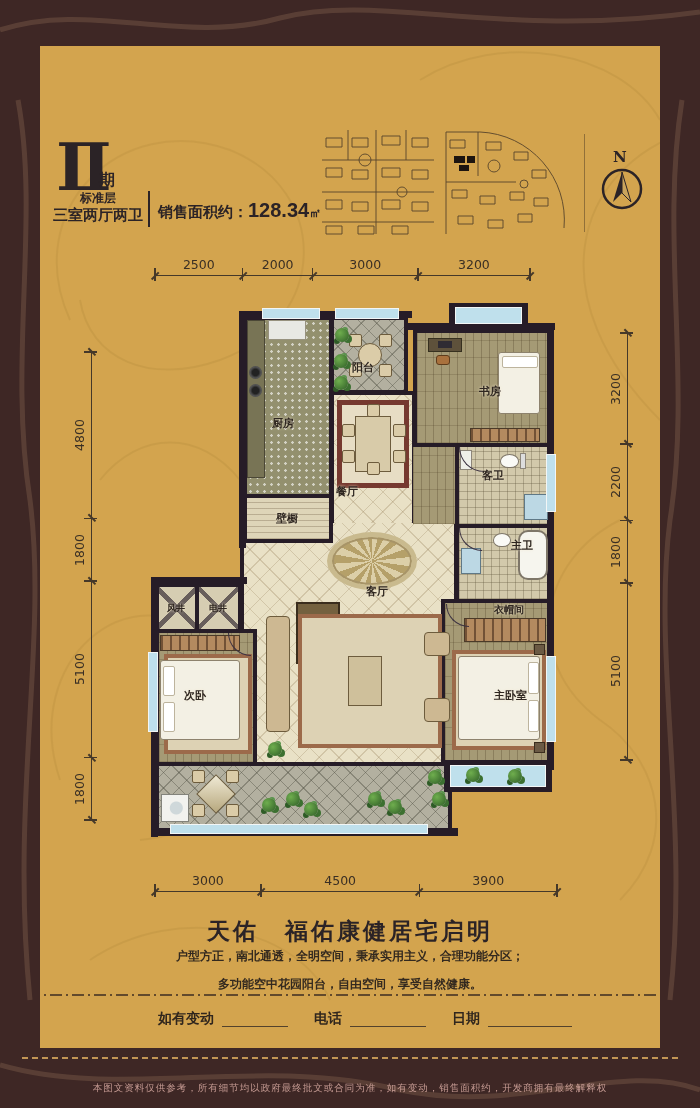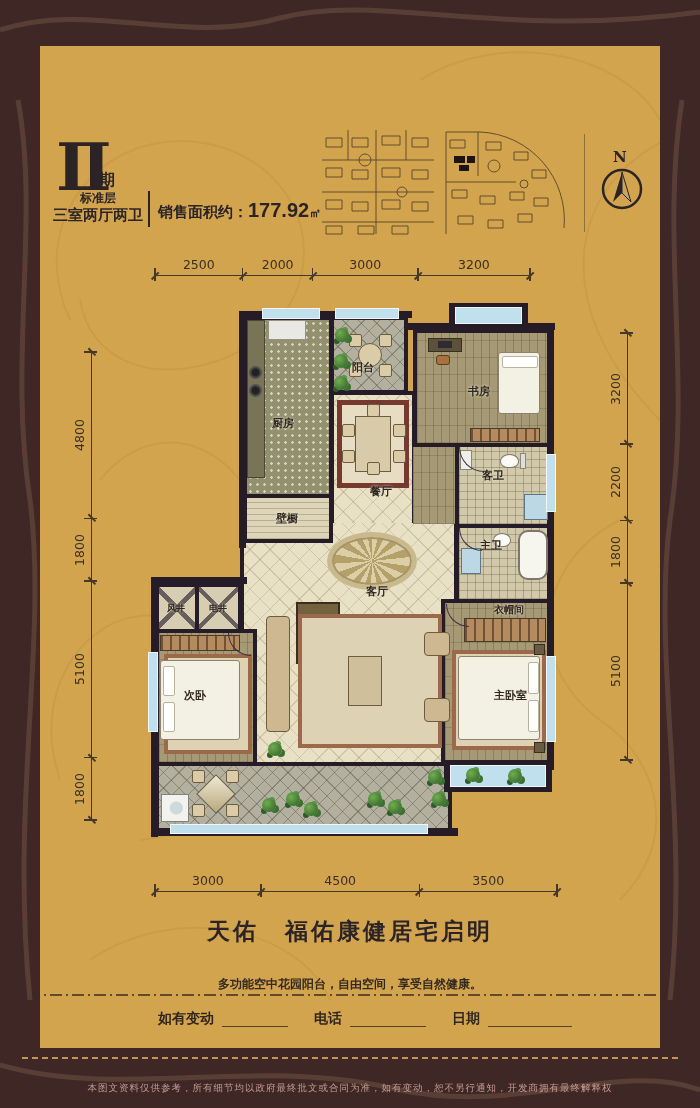--- a/index.html
+++ b/index.html
@@ -127,21 +127,21 @@
   </svg>
 
   <div class="hdrtxt numeral" style="left:56px;top:134px;">Ⅱ</div>
   <div class="hdrtxt numsuf" style="left:99px;top:170px;">期</div>
   <div class="hdrtxt subcol" style="left:52px;top:192px;">
     <div class="l1">标准层</div>
     <div class="l2">三室两厅两卫</div>
   </div>
   <div class="vdivider" style="left:148px;top:191px;height:36px;"></div>
   <div class="hdrtxt arealine" style="left:158px;top:199px;">
-    <span>销售面积约：</span><span class="areaval">177.92</span><span class="areaunit">㎡</span>
+    <span>销售面积约：</span><span class="areaval">128.34</span><span class="areaunit">㎡</span>
   </div>
 
   <svg class="bgart" style="left:318px;top:126px;z-index:9;" width="250" height="114" viewBox="0 0 250 114">
     <g fill="none" stroke="#4a3a28" stroke-width="0.9" opacity="0.9">
       <path d="M58 4 v104 M4 34 h112 M4 66 h112 M4 96 h112 M30 4 v30 M88 4 v30"></path>
       <path d="M8 12 h16 v9 h-16 z M34 12 h16 v9 h-16 z M64 10 h18 v9 h-18 z M94 12 h16 v9 h-16 z"></path>
       <path d="M8 42 h16 v9 h-16 z M34 44 h16 v9 h-16 z M64 42 h18 v9 h-18 z M94 44 h16 v9 h-16 z"></path>
       <path d="M8 74 h16 v9 h-16 z M34 76 h16 v9 h-16 z M64 74 h18 v9 h-18 z M94 76 h16 v9 h-16 z"></path>
       <path d="M8 100 h16 v8 h-16 z M40 100 h16 v8 h-16 z M74 100 h16 v8 h-16 z"></path>
       <circle cx="47" cy="34" r="6"></circle>
@@ -184,21 +184,21 @@
     <div class="end"></div>
   </div>
   <div class="hdim" style="left:155px;top:866px;width:402px;height:26px;">
     <div class="seg" style="flex-grow: 3000;">
         <span class="dimnum">3000</span>
       </div>
     <div class="seg" style="flex-grow: 4500;">
         <span class="dimnum">4500</span>
       </div>
     <div class="seg" style="flex-grow: 3900;">
-        <span class="dimnum">3500</span>
+        <span class="dimnum">3900</span>
       </div>
     <div class="end"></div>
   </div>
   <div class="vdim" style="left:66px;top:352px;width:26px;height:468px;">
     <div class="seg" style="flex-grow: 4800;">
         <span class="dimnum">4800</span>
       </div>
     <div class="seg" style="flex-grow: 1800;">
         <span class="dimnum">1800</span>
       </div>
@@ -338,41 +338,42 @@
   <div class="plant" style="left:262px;top:798px;"></div>
   <div class="plant" style="left:286px;top:792px;"></div>
   <div class="plant" style="left:304px;top:802px;"></div>
   <div class="plant" style="left:368px;top:792px;"></div>
   <div class="plant" style="left:388px;top:800px;"></div>
   <div class="plant" style="left:428px;top:770px;"></div>
   <div class="plant" style="left:432px;top:792px;"></div>
 
   <div class="rlabel" style="left:352px;top:360px;">阳台</div>
   <div class="rlabel" style="left:272px;top:416px;">厨房</div>
-  <div class="rlabel" style="left:468px;top:384px;">书房</div>
-  <div class="rlabel" style="left:370px;top:484px;">餐厅</div>
+  <div class="rlabel" style="left:479px;top:384px;">书房</div>
+  <div class="rlabel" style="left:336px;top:484px;">餐厅</div>
   <div class="rlabel" style="left:482px;top:468px;">客卫</div>
   <div class="rlabel" style="left:276px;top:511px;">壁橱</div>
-  <div class="rlabel" style="left:480px;top:538px;">主卫</div>
+  <div class="rlabel" style="left:511px;top:538px;">主卫</div>
   <div class="rlabel" style="left:366px;top:584px;">客厅</div>
   <div class="rlabel md" style="left:494px;top:603px;">衣帽间</div>
   <div class="rlabel sm" style="left:167px;top:602px;">风井</div>
   <div class="rlabel sm" style="left:209px;top:602px;">电井</div>
   <div class="rlabel" style="left:184px;top:688px;text-align:center;">次卧</div>
   <div class="rlabel" style="left:494px;top:688px;">主卧室</div>
 
   <div class="slogan" style="top:916px;">天佑　福佑康健居宅启明</div>
+  <div class="para" style="top:949px;">户型方正，南北通透，全明空间，秉承实用主义，合理功能分区；</div>
   <div class="para" style="top:977px;">多功能空中花园阳台，自由空间，享受自然健康。</div>
   <div class="beadline" style="left:28px;right:28px;top:994px;width:644px;"></div>
 
   <div class="contact" style="left:158px;top:1010px;">
     <span>如有变动</span>
     <span class="cline" style="width:66px;"></span>
     <span>电话</span>
     <span class="cline" style="width:76px;"></span>
     <span>日期</span>
     <span class="cline" style="width:84px;"></span>
   </div>
 
   <div class="goldbead" style="left:22px;top:1057px;width:656px;"></div>
-  <div class="disclaim" style="top:1082px;">本图文资料仅供参考，所有细节均以政府最终批文或合同为准，如有变动，恕不另行通知，开发商拥有最终解释权</div>
+  <div class="disclaim" style="top:1082px;">本图文资料仅供参考，所有细节均以政府最终批文或合同为准，如有变动，销售面积约，开发商拥有最终解释权</div>
 
 </div>
 
 </body></html>

